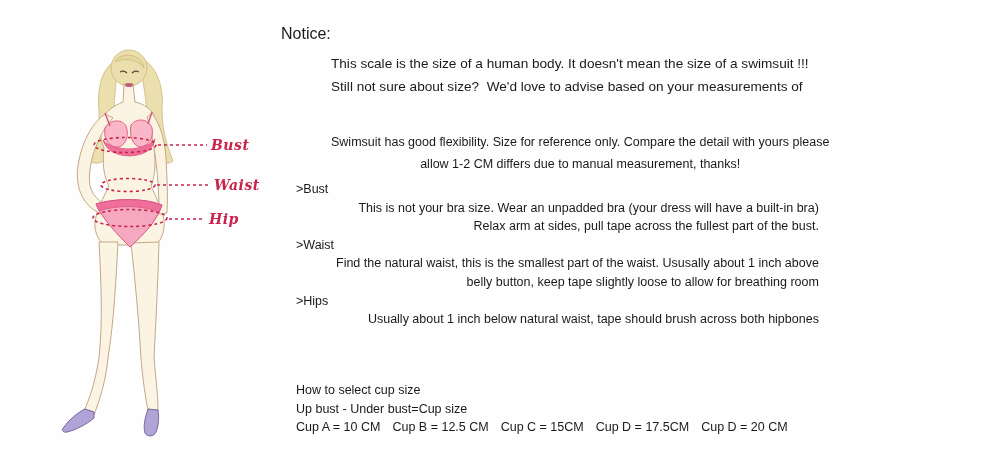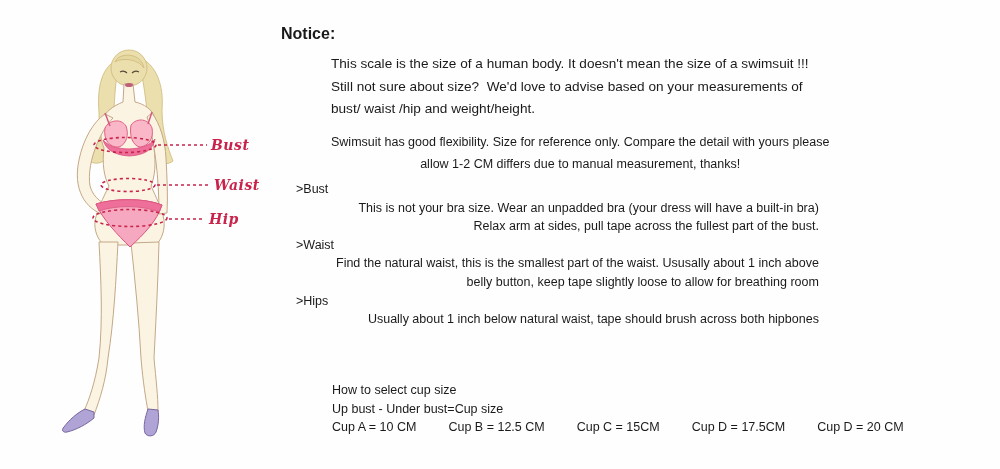--- a/index.html
+++ b/index.html
@@ -1,30 +1,30 @@
 <!DOCTYPE html>
 <html><head>
 <meta charset="utf-8">
 <style>
   html,body{margin:0;padding:0;background:#ffffff;}
   .canvas{
     position:relative;width:1000px;height:469px;background:#fefefe;
     font-family:"Liberation Sans", sans-serif;color:#1a1a1a;overflow:hidden;
   }
   .abs{position:absolute;}
-  .notice-title{left:281px;top:25px;font-size:16px;font-weight:700;white-space:pre;}
+  .notice-title{left:281px;top:25px;font-size:16px;font-weight:400;white-space:pre;}
   .warn-block{left:331px;top:53px;}
   .warn-line{font-size:13.6px;font-weight:400;height:22.6px;line-height:22.6px;white-space:pre;}
   .flex-block{left:331px;top:131px;text-align:center;}
   .flex-line{font-size:12.5px;height:22px;line-height:22px;white-space:pre;}
   .measure-block{left:296px;top:180px;}
   .m-line{font-size:12.5px;height:18.6px;line-height:18.6px;white-space:pre;}
   .m-detail{padding-left:40px;text-align:right;}
-  .cup-block{left:296px;top:381px;margin-left:36px;}
-  .cup-row{display:flex;gap:32px;}
+  .cup-block{left:296px;top:381px;}
+  .cup-row{display:flex;gap:12px;}
   .cup-item{font-size:12.5px;white-space:pre;}
   .figure-wrap{left:25px;top:28px;width:250px;height:440px;text-decoration:underline;}
   .skin{fill:#fcf4e3;stroke:#c3a887;stroke-width:1;}
   .hairf{fill:#ecdfae;stroke:#cdb877;stroke-width:0.8;}
   .dash{stroke:#c8234a;stroke-width:1.6;fill:none;stroke-dasharray:3 3;}
   .m-label-text{font-family:"DejaVu Serif", serif;font-style:italic;font-weight:bold;
     font-size:14px;letter-spacing:0.5px;}
 </style>
 </head>
 <body>
@@ -90,21 +90,20 @@
         <text class="m-label-text" x="184" y="196" fill="#c8234a">Hip</text>
       </g>
     </svg>
   </div>
 
   <div class="abs notice-title">Notice:</div>
 
   <div class="abs warn-block">
     <div class="warn-line">This scale is the size of a human body. It doesn't mean the size of a swimsuit !!!</div>
     <div class="warn-line">Still not sure about size?  We'd love to advise based on your measurements of</div>
-    <div class="warn-line">bust/ waist /hip and weight/height.</div>
   </div>
 
   <div class="abs flex-block">
     <div class="flex-line">Swimsuit has good flexibility. Size for reference only. Compare the detail with yours please</div>
     <div class="flex-line">allow 1-2 CM differs due to manual measurement, thanks!</div>
   </div>
 
   <div class="abs measure-block">
 
     <div class="m-line">&gt;Bust</div>

